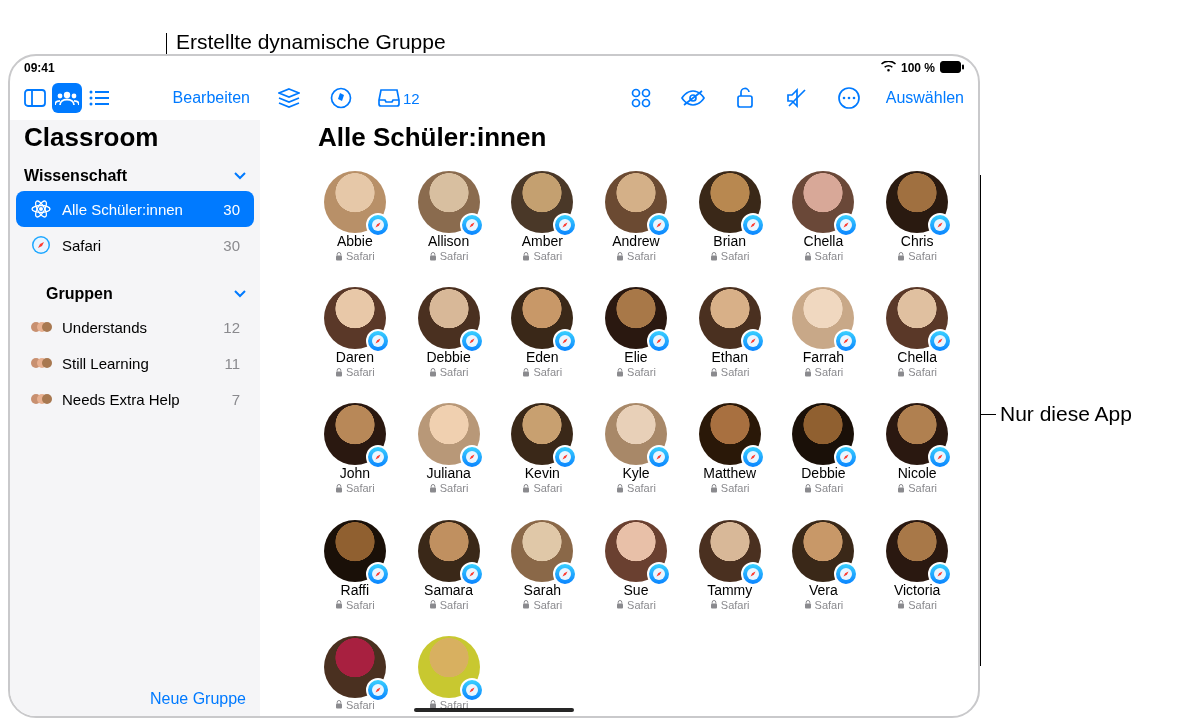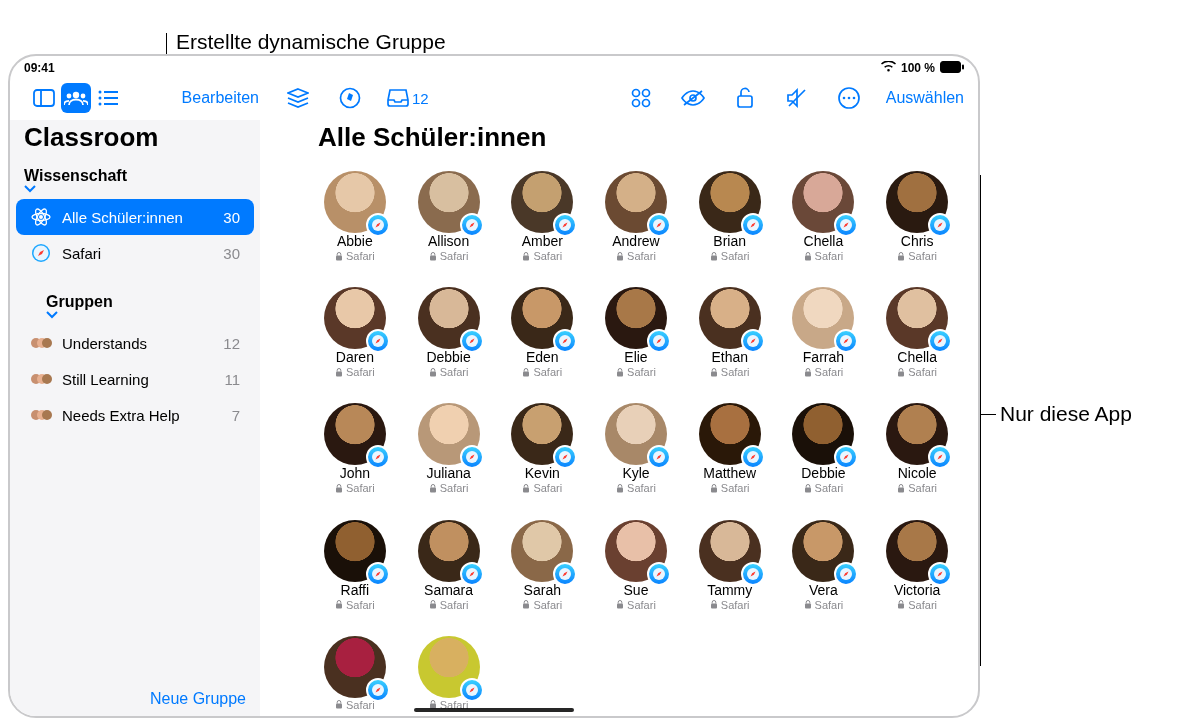--- a/index.html
+++ b/index.html
@@ -10,34 +10,34 @@
 .ann-right { top: 402px; left: 1000px; }
 .ann-line { position: absolute; background: #000; }
 
 .device { position: absolute; left: 8px; top: 54px; width: 972px; height: 664px; border: 2px solid #c9c9cb; border-radius: 28px; background: #fff; overflow: hidden; }
 
 .statusbar { display: flex; justify-content: space-between; align-items: center; padding: 4px 14px 0 14px; height: 20px; font-size: 12px; font-weight: 600; }
 .status-right { display: flex; align-items: flex-start; gap: 5px; }
 .wifi-i, .batt-i { display: inline-flex; }
 
 .topbar { display: flex; height: 44px; }
-.topbar-left { width: 250px; display: flex; align-items: center; padding: 0 10px; justify-content: space-between; margin-left: 9px; }
+.topbar-left { width: 250px; display: flex; align-items: center; padding: 0 10px; justify-content: space-between; }
 .topbar-right { flex: 1; display: flex; align-items: center; padding: 0 14px; justify-content: space-between; }
 .tb-icons-left { display: flex; gap: 2px; }
 .tb-icon-btn { width: 30px; height: 30px; display: inline-flex; align-items: center; justify-content: center; border-radius: 6px; color: #007aff; }
 .tb-icon-btn.active { background: #007aff; color: #fff; }
 .tb-text-btn { color: #007aff; font-size: 16px; }
 .tb-main-left { display: flex; align-items: center; gap: 22px; }
 .tb-main-right { display: flex; align-items: center; gap: 22px; }
 .pill-count { font-size: 15px; color: #007aff; margin-left: 3px; }
 
 .content { display: flex; height: calc(100% - 64px); gap: 34px; }
 .sidebar { width: 250px; background: #f5f5f7; display: flex; flex-direction: column; position: relative; }
 .app-title { font-size: 26px; font-weight: 700; padding: 2px 14px 8px 14px; }
-.section-header { display: flex; justify-content: space-between; align-items: flex-start; padding: 6px 14px; font-size: 16px; font-weight: 600; flex-direction: column; }
+.section-header { display: flex; justify-content: space-between; align-items: center; padding: 6px 14px; font-size: 16px; font-weight: 600; }
 .chev { color: #007aff; display: inline-flex; }
 .sb-item { display: flex; align-items: center; padding: 7px 14px; font-size: 15px; gap: 10px; border-radius: 8px; margin: 0 6px; }
 .sb-item.sel { background: #007aff; color: #fff; }
 .sb-item .count { margin-left: auto; font-size: 15px; }
 .sb-item:not(.sel) .count { color: #8a8a8e; }
 .sb-safari-icon, .sb-atom-icon, .sb-group-icon { width: 22px; height: 22px; display: inline-flex; align-items: center; justify-content: center; }
 .new-group { position: absolute; bottom: 8px; right: 14px; font-size: 16px; color: #007aff; }
 
 .main { flex: 1; padding: 0 18px 0 18px; display: flex; flex-direction: column; overflow: hidden; }
 .main-title { font-size: 26px; font-weight: 700; margin: 2px 0 18px 6px; }

